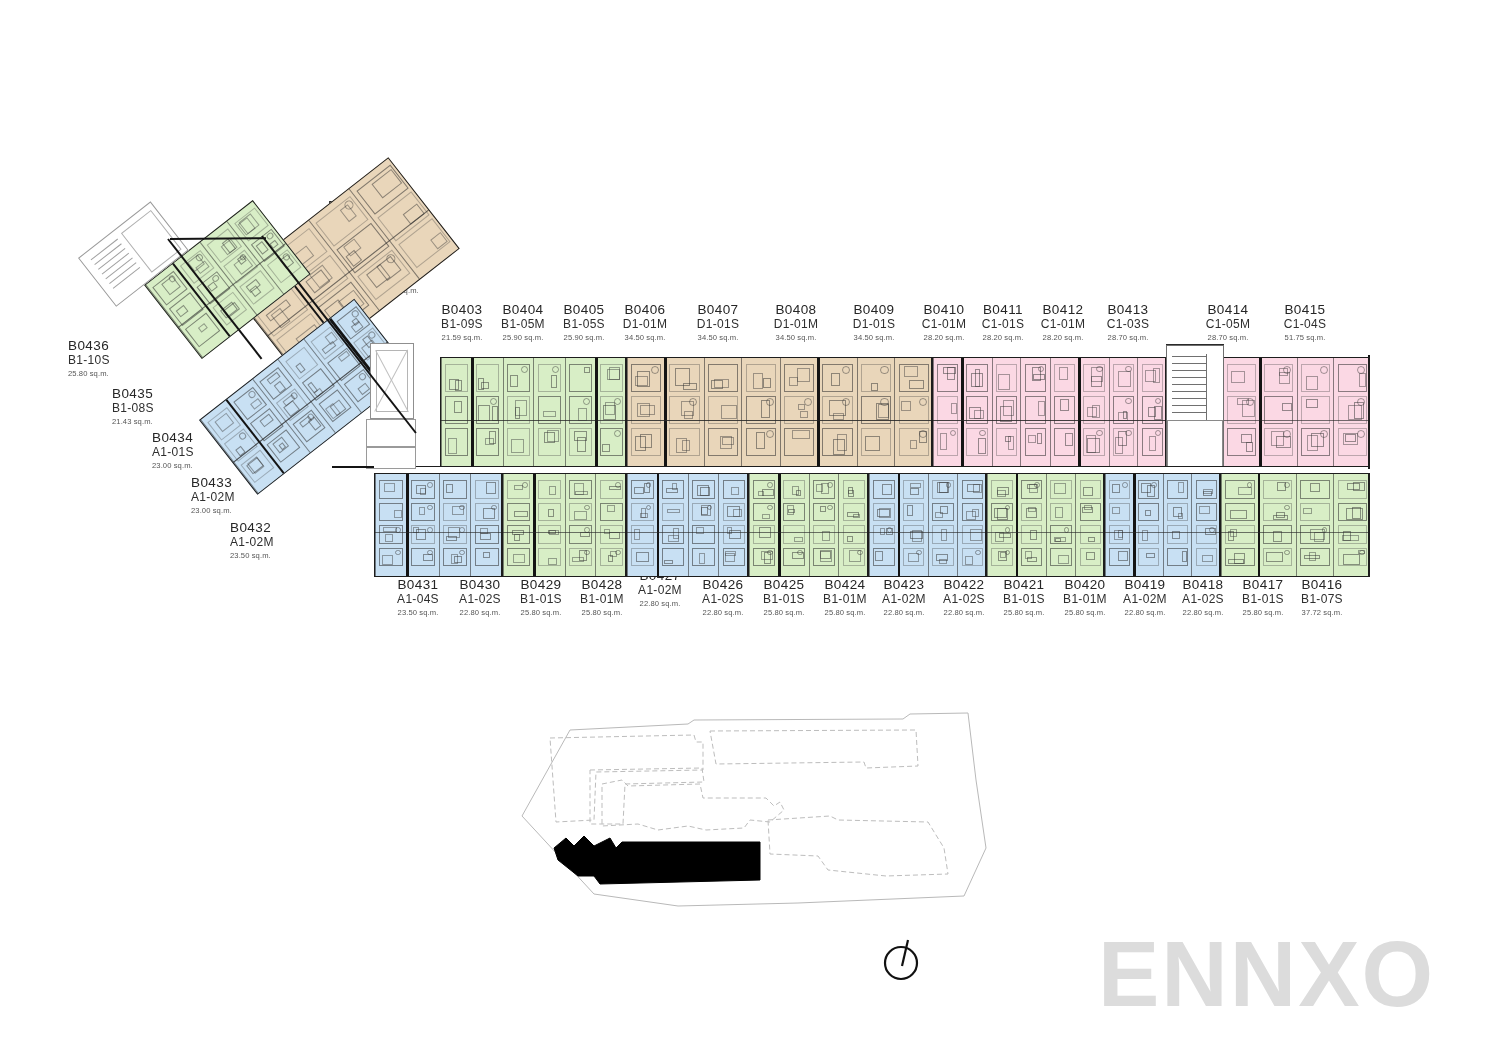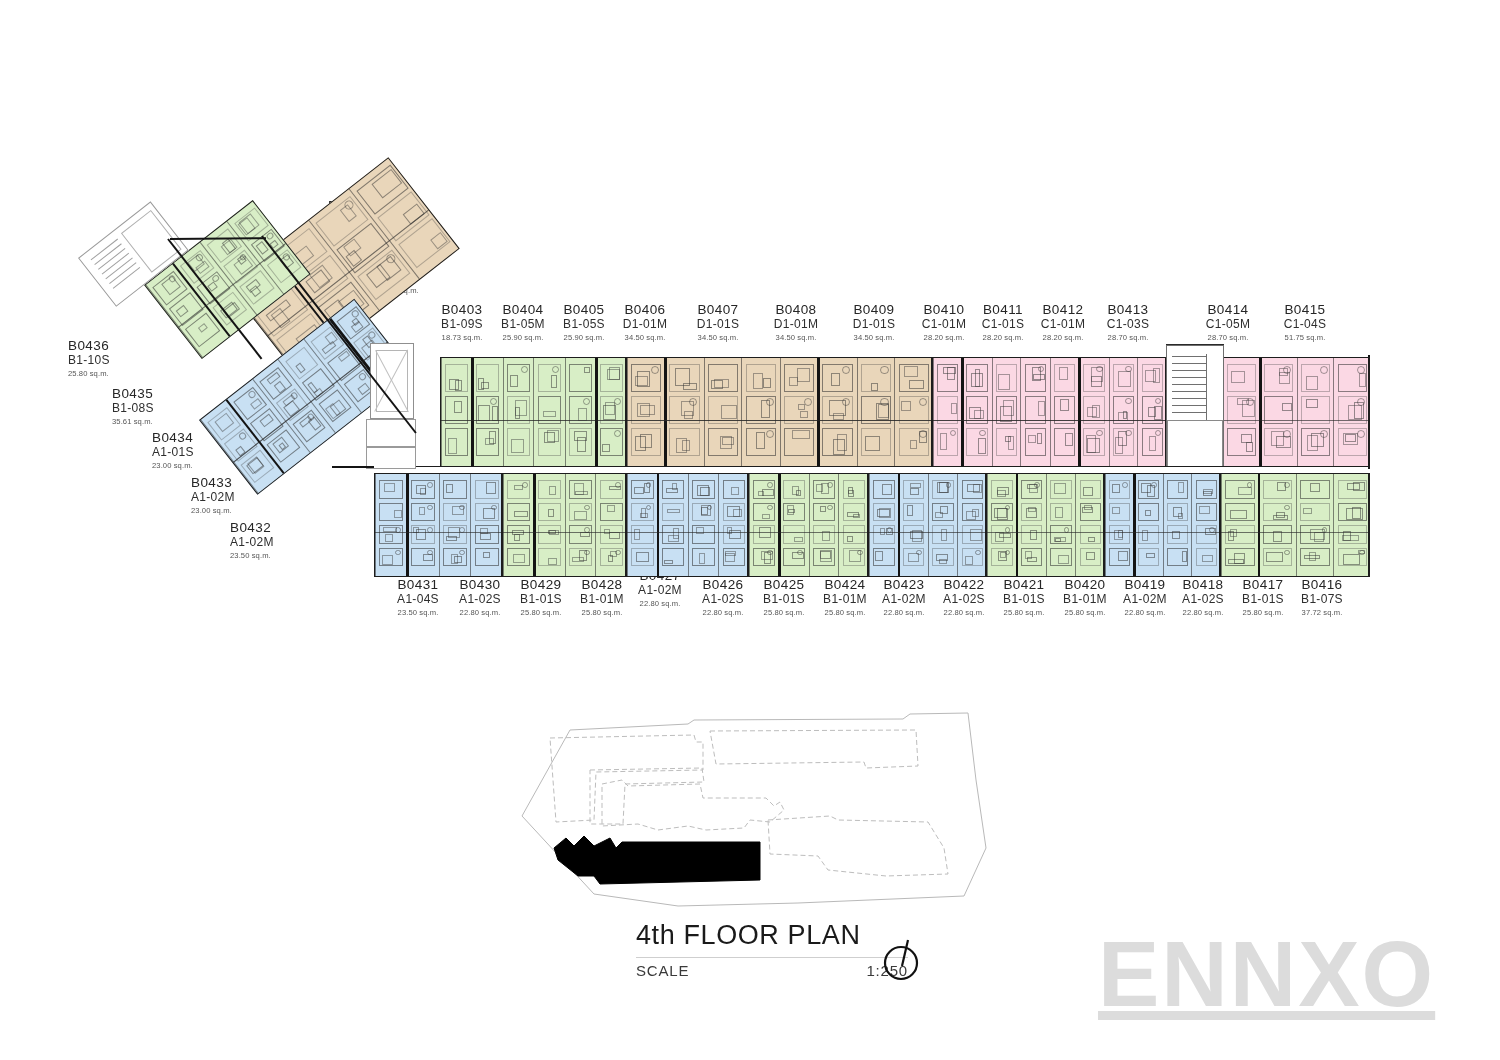--- a/index.html
+++ b/index.html
@@ -60,33 +60,32 @@
   
   #keymap{position:absolute;left:498px;top:698px;width:490px;height:210px;}
 
   
   #watermark{
     position:absolute;left:1098px;top:928px;
     font-size:92px;font-weight:700;letter-spacing:2px;
     color:#dcdcdc;line-height:1;
     font-family:"Liberation Sans", sans-serif;
     user-select:none;
-    text-decoration:underline;
   }
 </style>
 </head>
 <body>
 
 <div id="stage">
 
   <div id="top-labels">
       <div class="unit-label" style="left: 428px; top: 302px; width: 68px;">
         <div class="u-code">B0403</div>
         <div class="u-type">B1-09S</div>
-        <div class="u-area">18.73 sq.m.</div>
+        <div class="u-area">21.59 sq.m.</div>
       </div>
       <div class="unit-label" style="left: 489px; top: 302px; width: 68px;">
         <div class="u-code">B0404</div>
         <div class="u-type">B1-05M</div>
         <div class="u-area">25.90 sq.m.</div>
       </div>
       <div class="unit-label" style="left: 550px; top: 302px; width: 68px;">
         <div class="u-code">B0405</div>
         <div class="u-type">B1-05S</div>
         <div class="u-area">25.90 sq.m.</div>
@@ -237,21 +236,21 @@
     <div class="u-area">34.90 sq.m.</div>
   </div>
   <div class="unit-label al-left" style="left:68px;top:338px;">
     <div class="u-code">B0436</div>
     <div class="u-type">B1-10S</div>
     <div class="u-area">25.80 sq.m.</div>
   </div>
   <div class="unit-label al-left" style="left:112px;top:386px;">
     <div class="u-code">B0435</div>
     <div class="u-type">B1-08S</div>
-    <div class="u-area">35.61 sq.m.</div>
+    <div class="u-area">21.43 sq.m.</div>
   </div>
   <div class="unit-label al-left" style="left:152px;top:430px;">
     <div class="u-code">B0434</div>
     <div class="u-type">A1-01S</div>
     <div class="u-area">23.00 sq.m.</div>
   </div>
   <div class="unit-label al-left" style="left:191px;top:475px;">
     <div class="u-code">B0433</div>
     <div class="u-type">A1-02M</div>
     <div class="u-area">23.00 sq.m.</div>
@@ -1203,28 +1202,20 @@
       <path d="M 24 118 L 72 32 L 190 26 L 196 22 L 405 21 L 412 16 L 470 15 L 478 82 L 488 150 L 466 198 L 300 205 L 180 208 L 96 196 L 24 118 Z" fill="#ffffff" stroke="#b9b9b9" stroke-width="1"></path>
       <path d="M 52 40 L 196 37 L 198 44 L 205 44 L 205 72 L 98 74 L 96 122 L 58 124 Z" fill="none" stroke="#bdbdbd" stroke-width="1" stroke-dasharray="5,3"></path>
       <path d="M 212 33 L 418 32 L 420 68 L 368 70 L 366 64 L 218 66 Z" fill="none" stroke="#bdbdbd" stroke-width="1" stroke-dasharray="5,3"></path>
       <path d="M 92 72 L 204 70 L 206 84 L 127 86 L 125 126 L 92 126 Z" fill="none" stroke="#bdbdbd" stroke-width="1" stroke-dasharray="5,3"></path>
       <path d="M 104 86 L 124 82 L 130 88 L 202 86 L 205 100 L 268 100 L 276 108 L 282 104 L 286 112 L 272 124 L 252 122 L 246 130 L 208 132 L 190 128 L 160 132 L 140 126 L 104 128 Z" fill="none" stroke="#bdbdbd" stroke-width="1" stroke-dasharray="5,3"></path>
       <path d="M 270 122 L 332 118 L 340 122 L 430 124 L 446 150 L 450 176 L 388 178 L 330 172 L 320 158 L 272 156 Z" fill="none" stroke="#bdbdbd" stroke-width="1" stroke-dasharray="5,3"></path>
       <path d="M 56 150 L 68 140 L 76 148 L 86 138 L 96 148 L 112 140 L 118 150 L 124 144 L 262 144 L 262 182 L 102 186 L 96 178 L 80 178 L 60 162 Z" fill="#000000" stroke="#000000" stroke-width="1"></path>
     </svg>
   </div>
 
-  <div id="titleblock">
-    <div id="title-text">4th FLOOR PLAN</div>
-    <div id="title-rule"></div>
-    <div id="scale-row">
-      <span>SCALE</span>
-      <span>1:250</span>
-    </div>
-  </div>
   <div id="north">
     <svg viewBox="0 0 46 46" width="46" height="46">
       <circle cx="21" cy="27" r="16" fill="none" stroke="#111" stroke-width="2.2"></circle>
       <line x1="28" y1="4" x2="22" y2="30" stroke="#111" stroke-width="2.2"></line>
     </svg>
   </div>
 
   <div id="watermark">ENNXO</div>
 
 </div>

